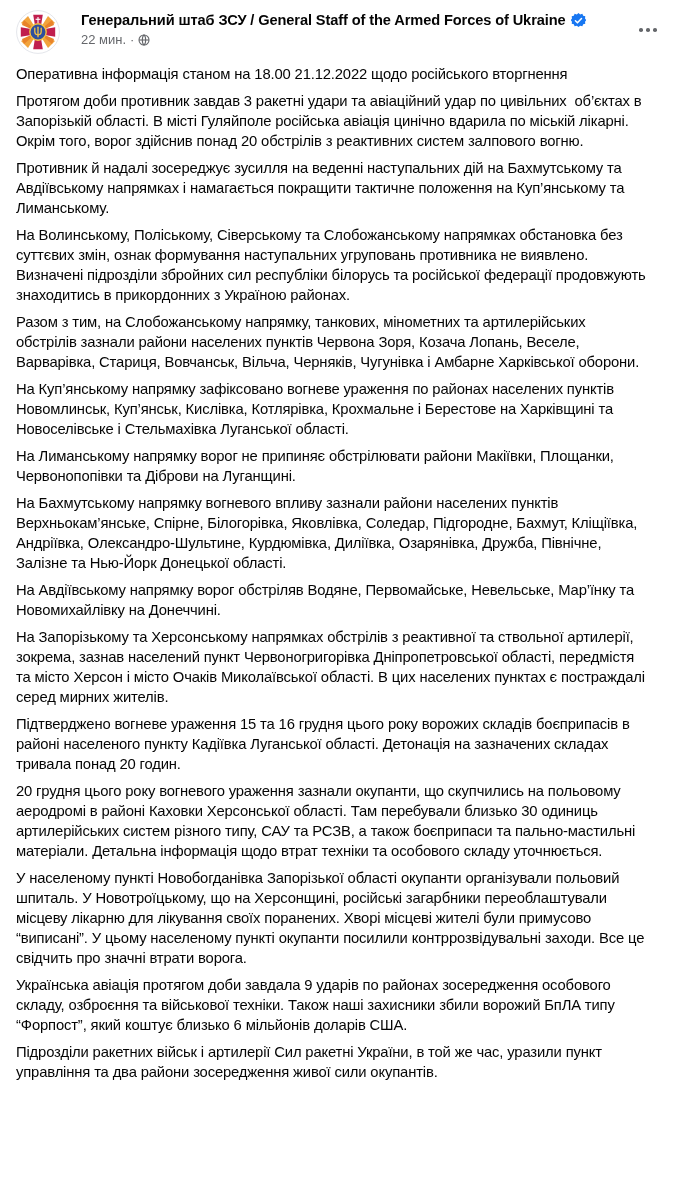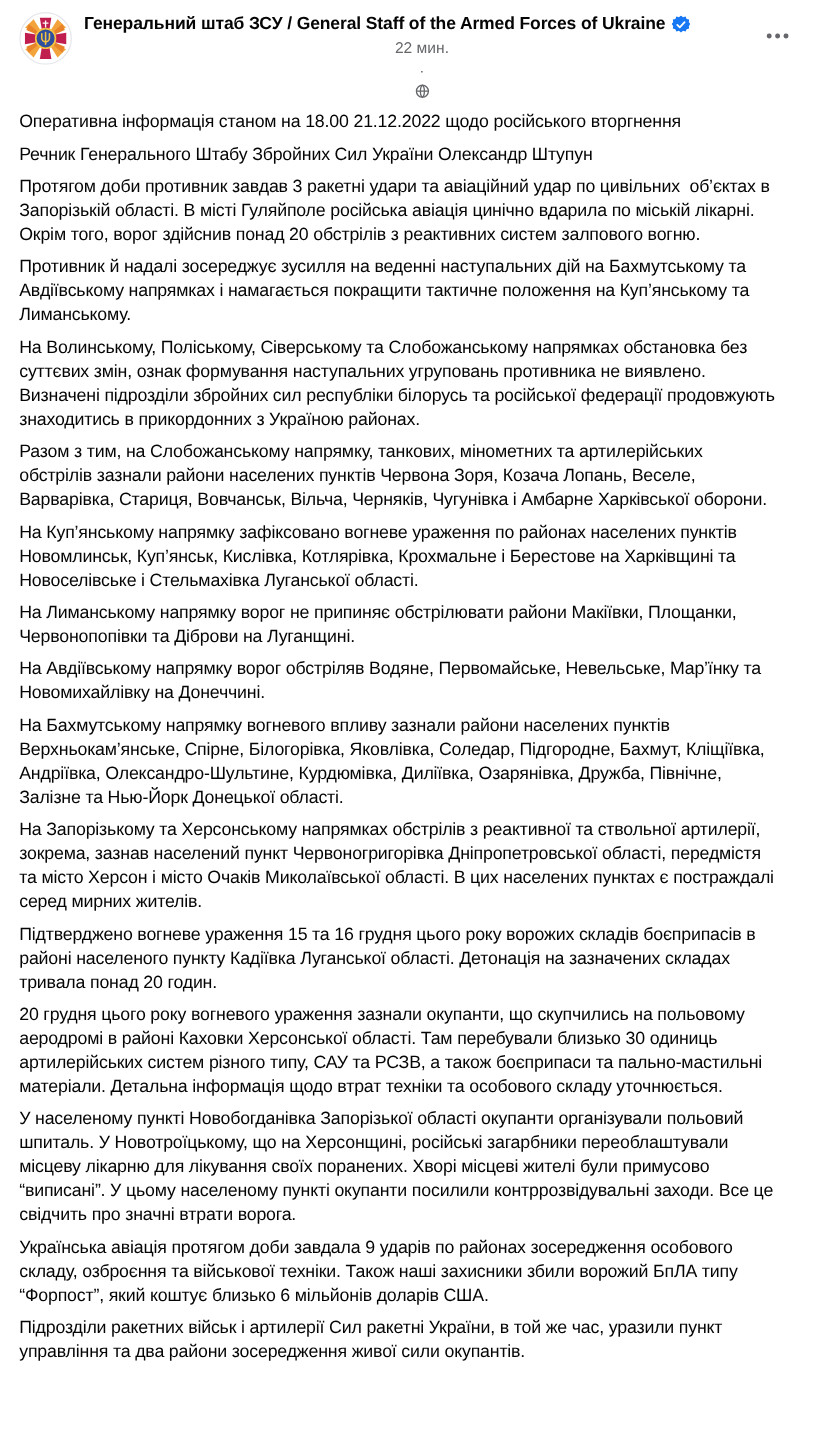--- a/index.html
+++ b/index.html
@@ -24,30 +24,30 @@
   .post{width:679px;}
   .post-header{
     display:flex;align-items:flex-start;
     padding:10px 16px 0 16px;
   }
   .avatar-wrap{
     width:44px;height:44px;flex:0 0 44px;border-radius:50%;
     cursor:pointer;
   }
   .avatar-wrap svg{display:block;width:44px;height:44px;}
-  .header-info{margin-left:10px;flex:1;min-width:0;padding-top:2px;text-align:right;}
+  .header-info{margin-left:21px;flex:1;min-width:0;padding-top:2px;text-align:right;}
   .page-name-row{display:flex;align-items:center;gap:5px;white-space:nowrap;}
   .page-name{
     font-size:14.6px;font-weight:700;letter-spacing:-0.1px;
     color:var(--text-primary);cursor:pointer;
   }
   .verified{width:15px;height:15px;flex:0 0 15px;display:inline-block;}
   .meta-row{
     display:flex;align-items:center;gap:4px;margin-top:4px;
-    font-size:13px;color:var(--text-secondary);flex-direction:column;
+    font-size:13px;color:var(--text-secondary);
   }
   .timestamp{cursor:pointer;}
   .globe{width:12px;height:12px;display:inline-block;}
   .more-button{
     flex:0 0 auto;display:flex;align-items:center;gap:3.5px;
     padding:10px 6px;margin-top:8px;cursor:pointer;border-radius:50%;
   }
   .more-button .dot{
     width:3.6px;height:3.6px;border-radius:50%;
     background:var(--text-secondary);
@@ -125,29 +125,28 @@
     <div class="more-button">
       <span class="dot"></span>
       <span class="dot"></span>
       <span class="dot"></span>
     </div>
 
   </div>
 
   <div class="post-body">
       <p>Оперативна інформація станом на 18.00 21.12.2022 щодо російського вторгнення</p>
-      <p>Речник Генерального Штабу Збройних Сил України Олександр Штупун</p>
       <p>Протягом доби противник завдав 3 ракетні удари та авіаційний удар по цивільних  об’єктах в Запорізькій області. В місті Гуляйполе російська авіація цинічно вдарила по міській лікарні. Окрім того, ворог здійснив понад 20 обстрілів з реактивних систем залпового вогню.</p>
       <p>Противник й надалі зосереджує зусилля на веденні наступальних дій на Бахмутському та Авдіївському напрямках і намагається покращити тактичне положення на Куп’янському та Лиманському.</p>
       <p>На Волинському, Поліському, Сіверському та Слобожанському напрямках обстановка без суттєвих змін, ознак формування наступальних угруповань противника не виявлено. Визначені підрозділи збройних сил республіки білорусь та російської федерації продовжують знаходитись в прикордонних з Україною районах.</p>
       <p>Разом з тим, на Слобожанському напрямку, танкових, мінометних та артилерійських обстрілів зазнали райони населених пунктів Червона Зоря, Козача Лопань, Веселе, Варварівка, Стариця, Вовчанськ, Вільча, Черняків, Чугунівка і Амбарне Харківської оборони.</p>
       <p>На Куп’янському напрямку зафіксовано вогневе ураження по районах населених пунктів Новомлинськ, Куп’янськ, Кислівка, Котлярівка, Крохмальне і Берестове на Харківщині та Новоселівське і Стельмахівка Луганської області.</p>
       <p>На Лиманському напрямку ворог не припиняє обстрілювати райони Макіївки, Площанки, Червонопопівки та Діброви на Луганщині.</p>
+      <p>На Бахмутському напрямку вогневого впливу зазнали райони населених пунктів Верхньокам’янське, Спірне, Білогорівка, Яковлівка, Соледар, Підгородне, Бахмут, Кліщіївка, Андріївка, Олександро-Шультине, Курдюмівка, Диліївка, Озарянівка, Дружба, Північне, Залізне та Нью-Йорк Донецької області.</p>
       <p>На Авдіївському напрямку ворог обстріляв Водяне, Первомайське, Невельське, Мар’їнку та Новомихайлівку на Донеччині.</p>
-      <p>На Бахмутському напрямку вогневого впливу зазнали райони населених пунктів Верхньокам’янське, Спірне, Білогорівка, Яковлівка, Соледар, Підгородне, Бахмут, Кліщіївка, Андріївка, Олександро-Шультине, Курдюмівка, Диліївка, Озарянівка, Дружба, Північне, Залізне та Нью-Йорк Донецької області.</p>
       <p>На Запорізькому та Херсонському напрямках обстрілів з реактивної та ствольної артилерії, зокрема, зазнав населений пункт Червоногригорівка Дніпропетровської області, передмістя та місто Херсон і місто Очаків Миколаївської області. В цих населених пунктах є постраждалі серед мирних жителів.</p>
       <p>Підтверджено вогневе ураження 15 та 16 грудня цього року ворожих складів боєприпасів в районі населеного пункту Кадіївка Луганської області. Детонація на зазначених складах тривала понад 20 годин.</p>
       <p>20 грудня цього року вогневого ураження зазнали окупанти, що скупчились на польовому аеродромі в районі Каховки Херсонської області. Там перебували близько 30 одиниць артилерійських систем різного типу, САУ та РСЗВ, а також боєприпаси та пально-мастильні матеріали. Детальна інформація щодо втрат техніки та особового складу уточнюється.</p>
       <p>У населеному пункті Новобогданівка Запорізької області окупанти організували польовий шпиталь. У Новотроїцькому, що на Херсонщині, російські загарбники переоблаштували місцеву лікарню для лікування своїх поранених. Хворі місцеві жителі були примусово “виписані”. У цьому населеному пункті окупанти посилили контррозвідувальні заходи. Все це свідчить про значні втрати ворога.</p>
       <p>Українська авіація протягом доби завдала 9 ударів по районах зосередження особового складу, озброєння та військової техніки. Також наші захисники збили ворожий БпЛА типу “Форпост”, який коштує близько 6 мільйонів доларів США.</p>
       <p>Підрозділи ракетних військ і артилерії Сил ракетні України, в той же час, уразили пункт управління та два райони зосередження живої сили окупантів.</p>
     </div>
 
 </div>
 

